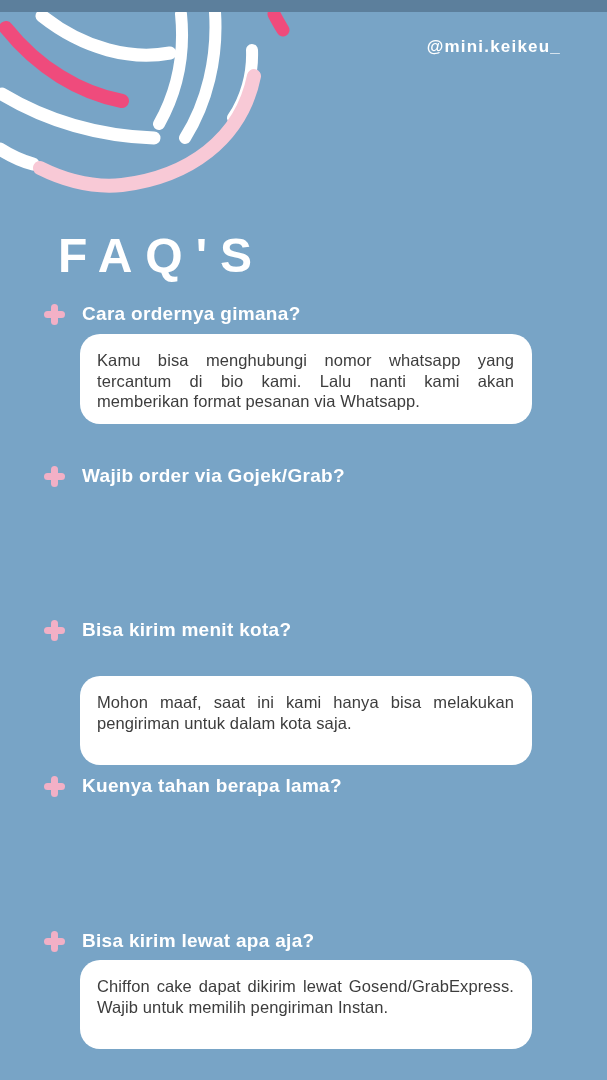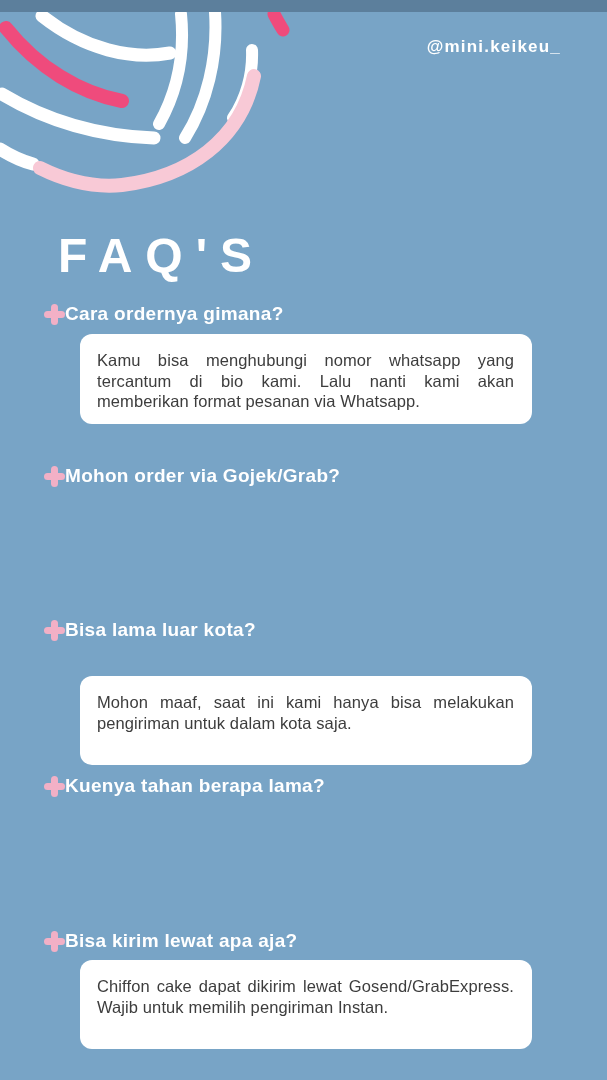--- a/index.html
+++ b/index.html
@@ -17,40 +17,40 @@
     color:#ffffff;font-size:17px;font-weight:700;
     letter-spacing:1.2px;
   }
   .title{
     position:absolute;left:58px;top:216px;margin:0;
     color:#ffffff;font-size:48px;font-weight:600;
     letter-spacing:13px;
   }
   .faq-q{
     position:absolute;left:44px;right:40px;
-    display:flex;align-items:center;
+    display:flex;align-items:center;gap:17px;
   }
   .plus{
     position:relative;width:21px;height:21px;flex-shrink:0;
   }
   .plus::before{
     content:"";position:absolute;left:0;top:7px;
     width:21px;height:7px;border-radius:4px;background:#f2b0c6;
   }
   .plus::after{
     content:"";position:absolute;left:7px;top:0;
     width:7px;height:21px;border-radius:4px;background:#f2b0c6;
   }
   .q-text{
     color:#ffffff;font-size:19px;font-weight:600;
     letter-spacing:0.3px;
   }
   .faq-card{
     position:absolute;left:80px;width:452px;
-    background:#ffffff;border-radius:12px;
+    background:#ffffff;border-radius:20px;
     padding:16px 18px 12px 17px;box-sizing:border-box;
   }
   .a-text{
     margin:0;color:#3d3d3d;
     font-size:16.5px;line-height:1.25;font-weight:500;
     text-align:justify;text-align-last:left;
     letter-spacing:0.1px;
   }
 </style>
 </head>
@@ -77,26 +77,26 @@
   <div class="faq-q" style="top:291px">
     <span class="plus"></span>
     <span class="q-text">Cara ordernya gimana?</span>
   </div>
   <div class="faq-card" style="top:322px;min-height:88px">
     <p class="a-text">Kamu bisa menghubungi nomor whatsapp yang tercantum di bio kami. Lalu nanti kami akan memberikan format pesanan via Whatsapp.</p>
   </div>
 
   <div class="faq-q" style="top:453px">
     <span class="plus"></span>
-    <span class="q-text">Mohon order via Gojek/Grab?</span>
+    <span class="q-text">Wajib order via Gojek/Grab?</span>
   </div>
 
   <div class="faq-q" style="top:607px">
     <span class="plus"></span>
-    <span class="q-text">Bisa lama luar kota?</span>
+    <span class="q-text">Bisa kirim menit kota?</span>
   </div>
   <div class="faq-card" style="top:664px;min-height:89px">
     <p class="a-text">Mohon maaf, saat ini kami hanya bisa melakukan pengiriman untuk dalam kota saja.</p>
   </div>
 
   <div class="faq-q" style="top:763px">
     <span class="plus"></span>
     <span class="q-text">Kuenya tahan berapa lama?</span>
   </div>
 

